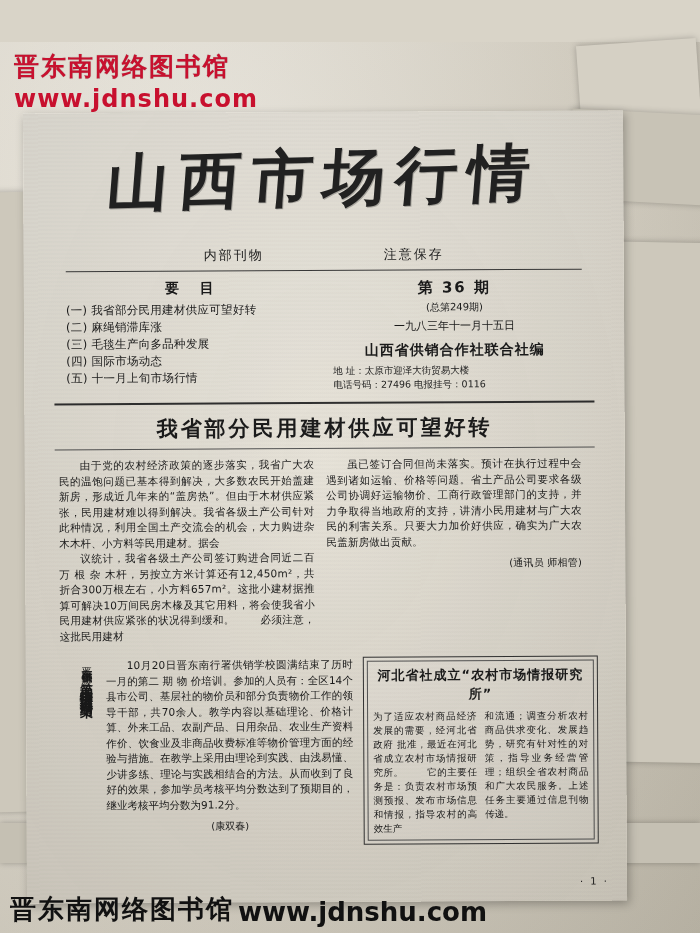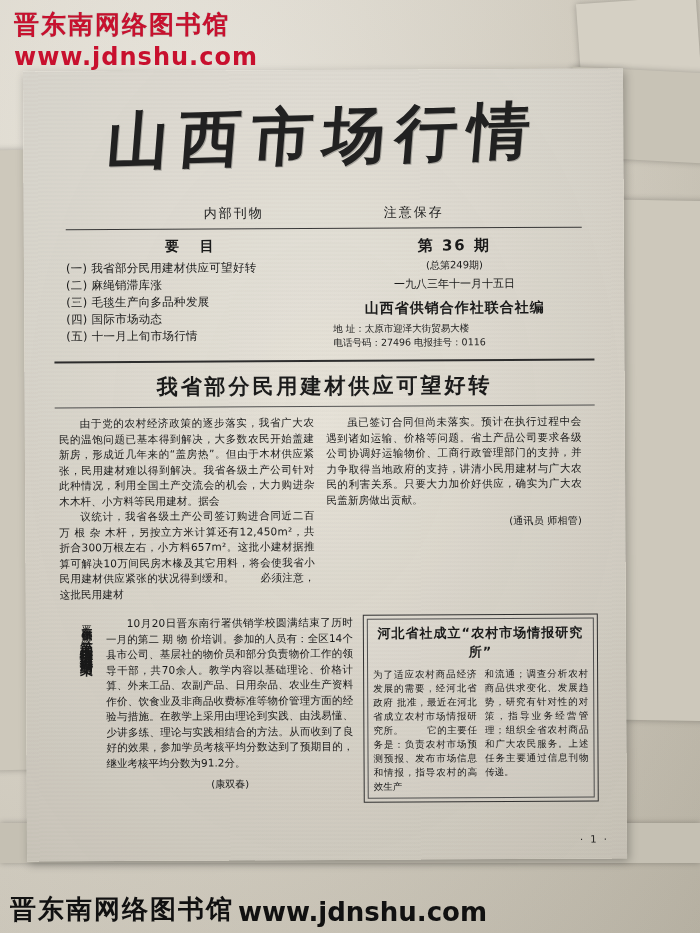--- a/index.html
+++ b/index.html
@@ -8,20 +8,21 @@
     background:#d9d4c8;
     font-family:"DejaVu Sans","Liberation Sans",sans-serif;
     position:relative;
   }
   
   #page{
     position:absolute;inset:0;
     background:
       linear-gradient(115deg, rgba(255,255,255,0.20) 0%, rgba(0,0,0,0.05) 100%),
       radial-gradient(ellipse at 30% 20%, #e6e2d8 0%, #d2ccbe 55%, #bfb9aa 100%);
+    margin-top: 42px;
   }
   
   .paper-stack{position:absolute;background:#cfcabd;box-shadow:0 0 6px rgba(0,0,0,.25);}
   #stack1{right:0;top:0;width:120px;height:120px;background:#d5d0c4;transform:rotate(-4deg);}
   #stack2{right:-10px;top:70px;width:140px;height:90px;background:#c8c3b6;transform:rotate(3deg);}
   #stack3{right:-20px;top:200px;width:150px;height:520px;background:#cdc8bb;transform:rotate(1deg);}
   #stack4{left:-10px;top:150px;width:40px;height:620px;background:#cdc8bb;transform:rotate(-1deg);}
   #stack5{left:0;bottom:70px;width:700px;height:40px;background:#c5c0b3;}
 
   

